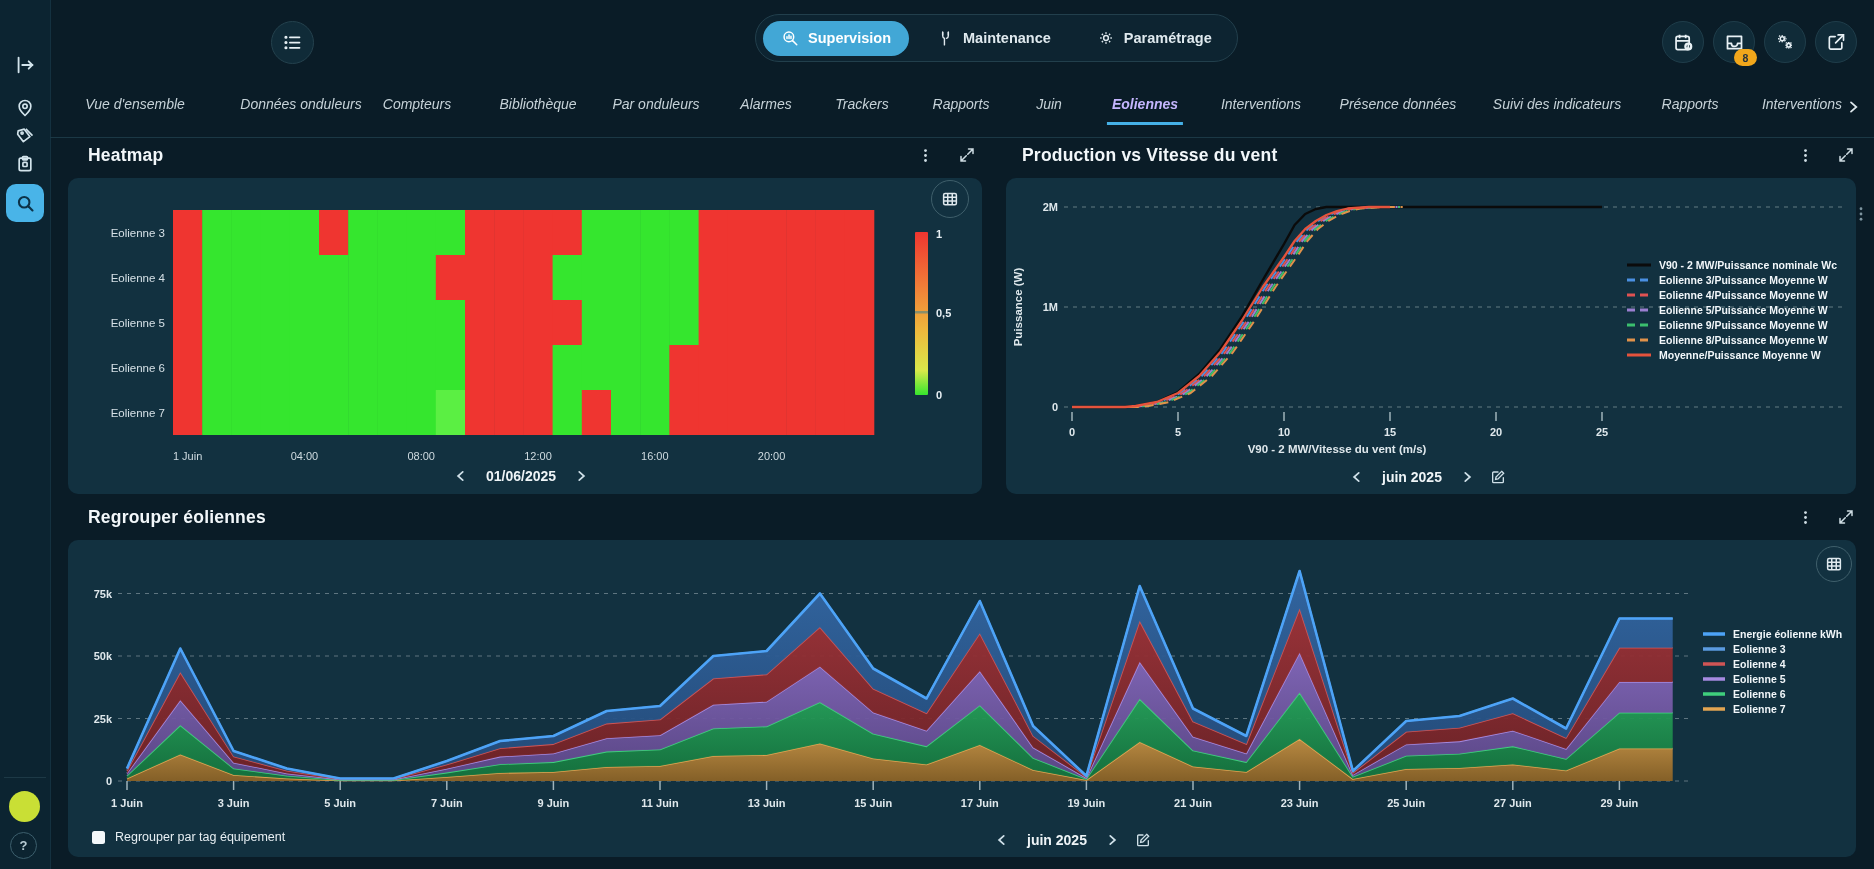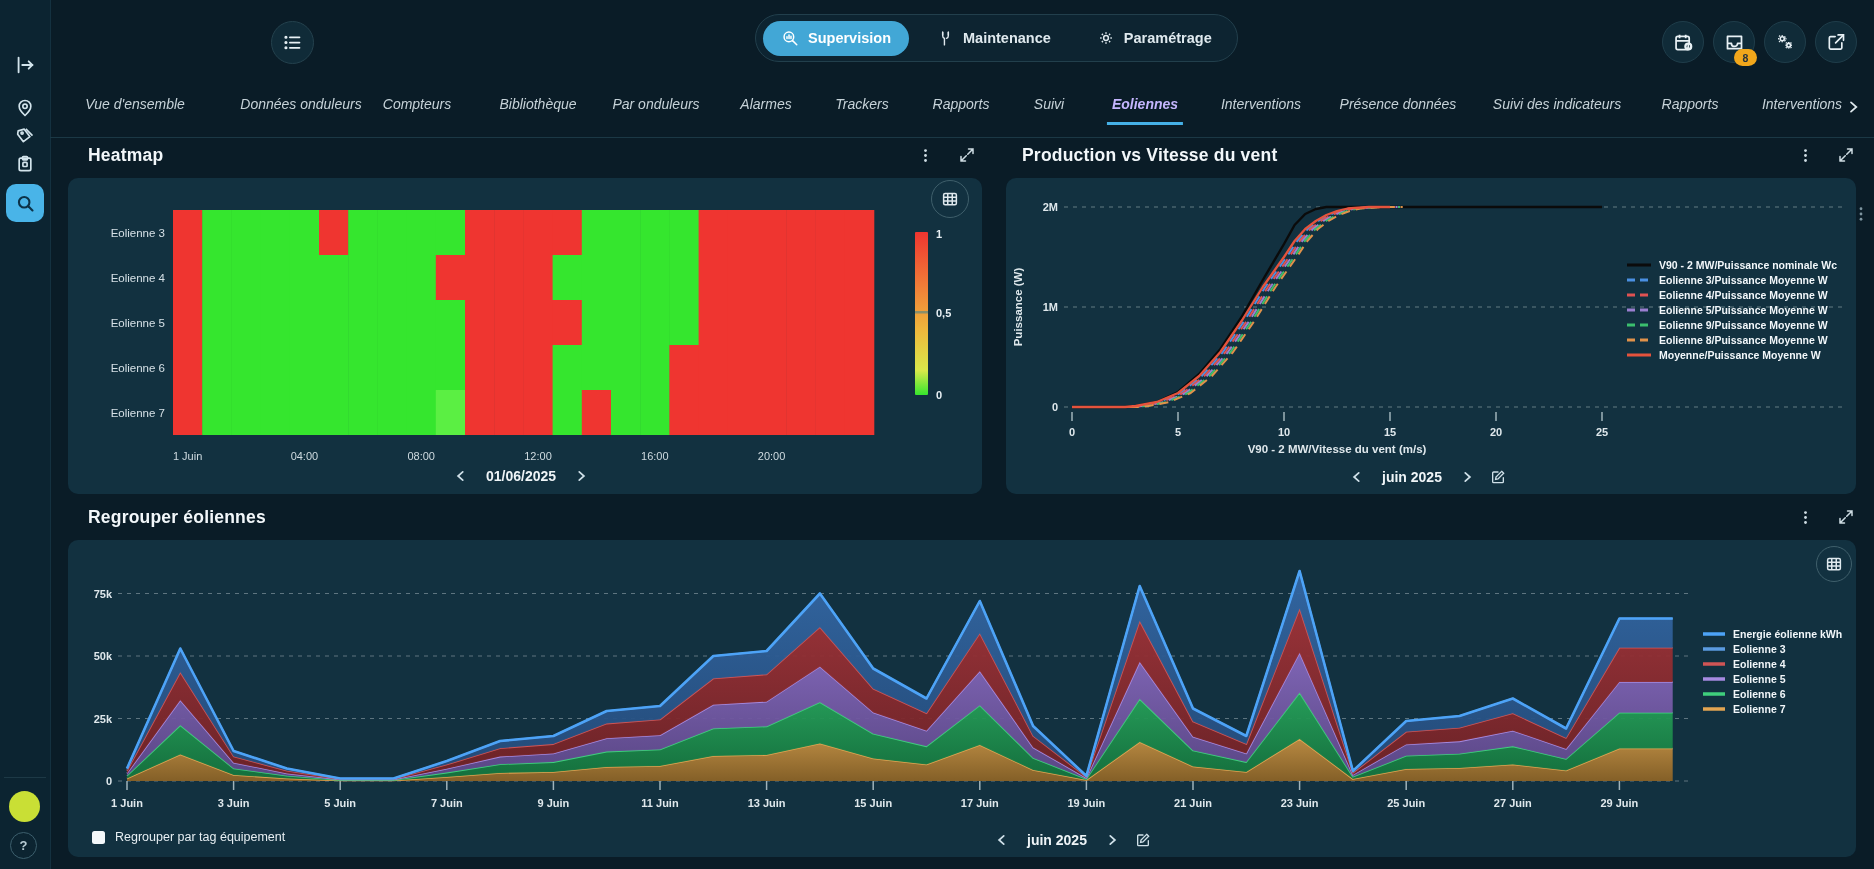--- a/index.html
+++ b/index.html
@@ -191,21 +191,21 @@
         </svg>
     </button>
   <span class="tab" style="left: 85px;">Vue d'ensemble</span>
       <span class="tab" style="left: 233px; margin-left: 18px;">Données onduleurs</span>
       <span class="tab" style="left: 367px;">Compteurs</span>
       <span class="tab" style="left: 482px; margin-left: 6px;">Bibliothèque</span>
       <span class="tab" style="left: 606px;">Par onduleurs</span>
       <span class="tab" style="left: 716px;">Alarmes</span>
       <span class="tab" style="left: 812px;">Trackers</span>
       <span class="tab" style="left: 911px;">Rapports</span>
-      <span class="tab" style="left: 999px;">Suivi</span>
+      <span class="tab" style="left: 999px;">Juin</span>
       <span class="tab active" style="left: 1095px;">Eoliennes</span>
       <span class="tab" style="left: 1211px;">Interventions</span>
       <span class="tab" style="left: 1348px;">Présence données</span>
       <span class="tab" style="left: 1507px;">Suivi des indicateurs</span>
       <span class="tab" style="left: 1640px;">Rapports</span>
       <span class="tab" style="left: 1752px;">Interventions</span>
     </nav>
   <div class="content-divider"></div>
 
   <div class="panel-title" id="hm-title">Heatmap</div>

